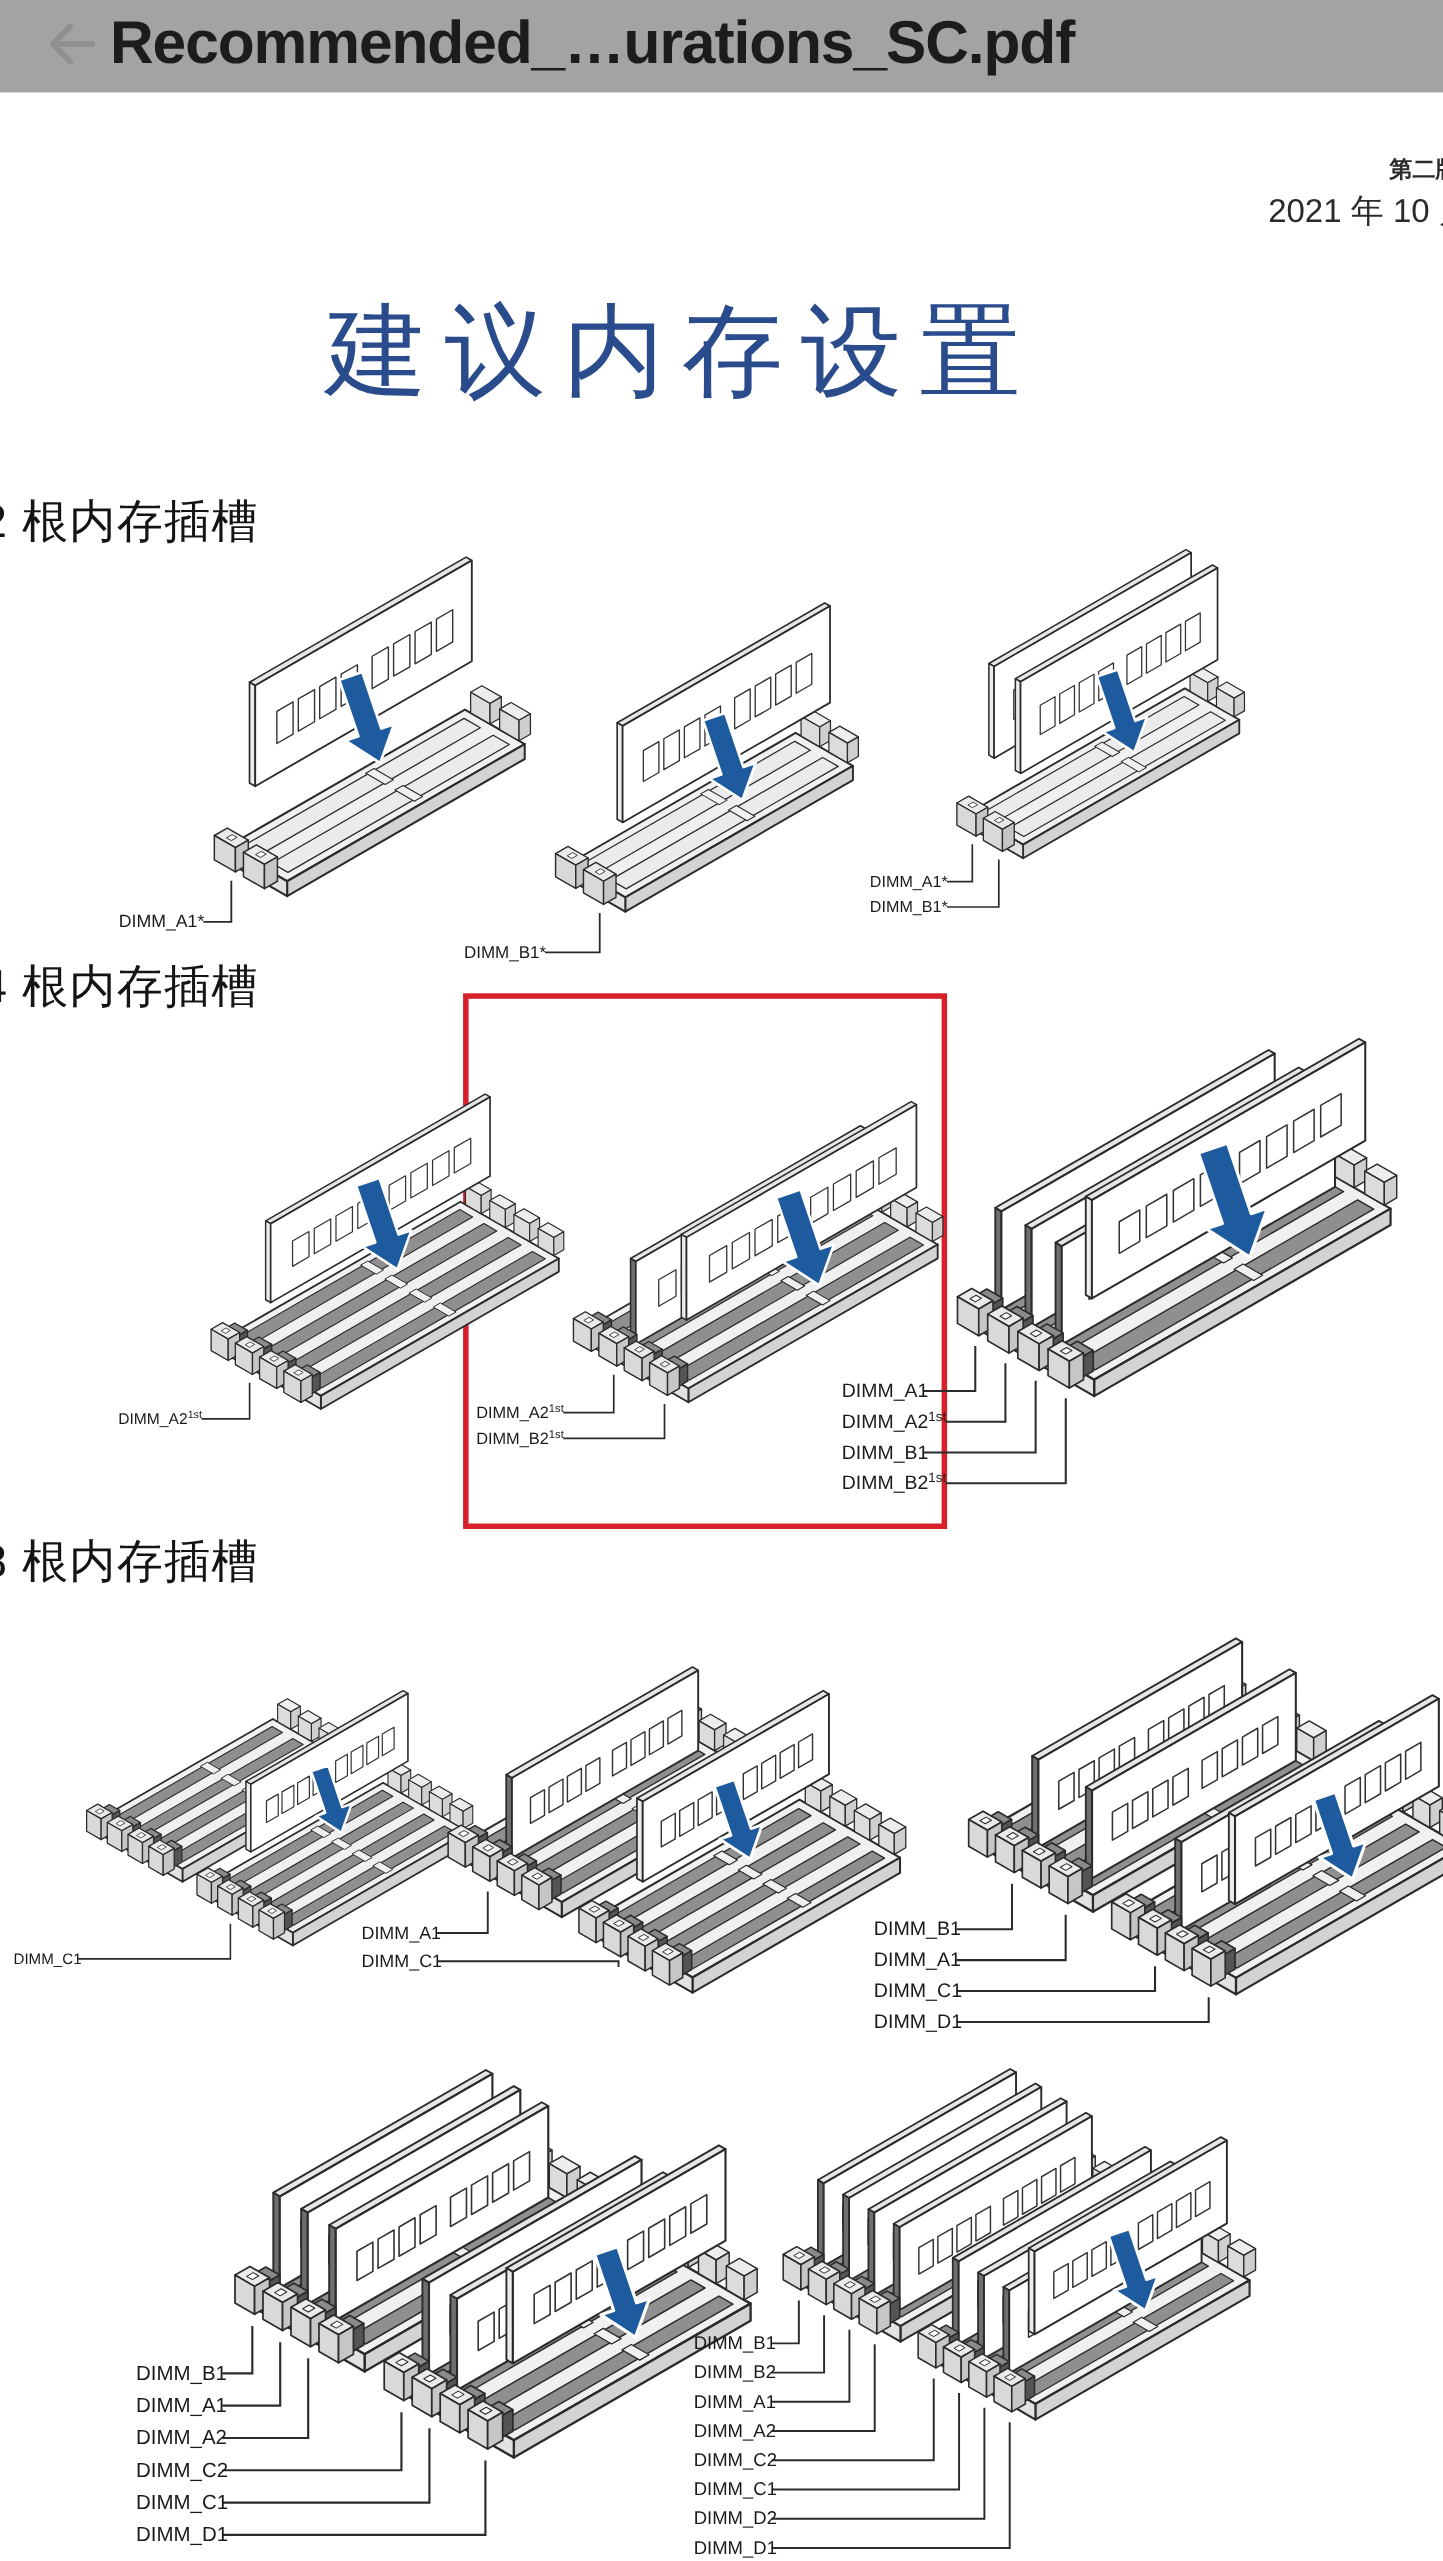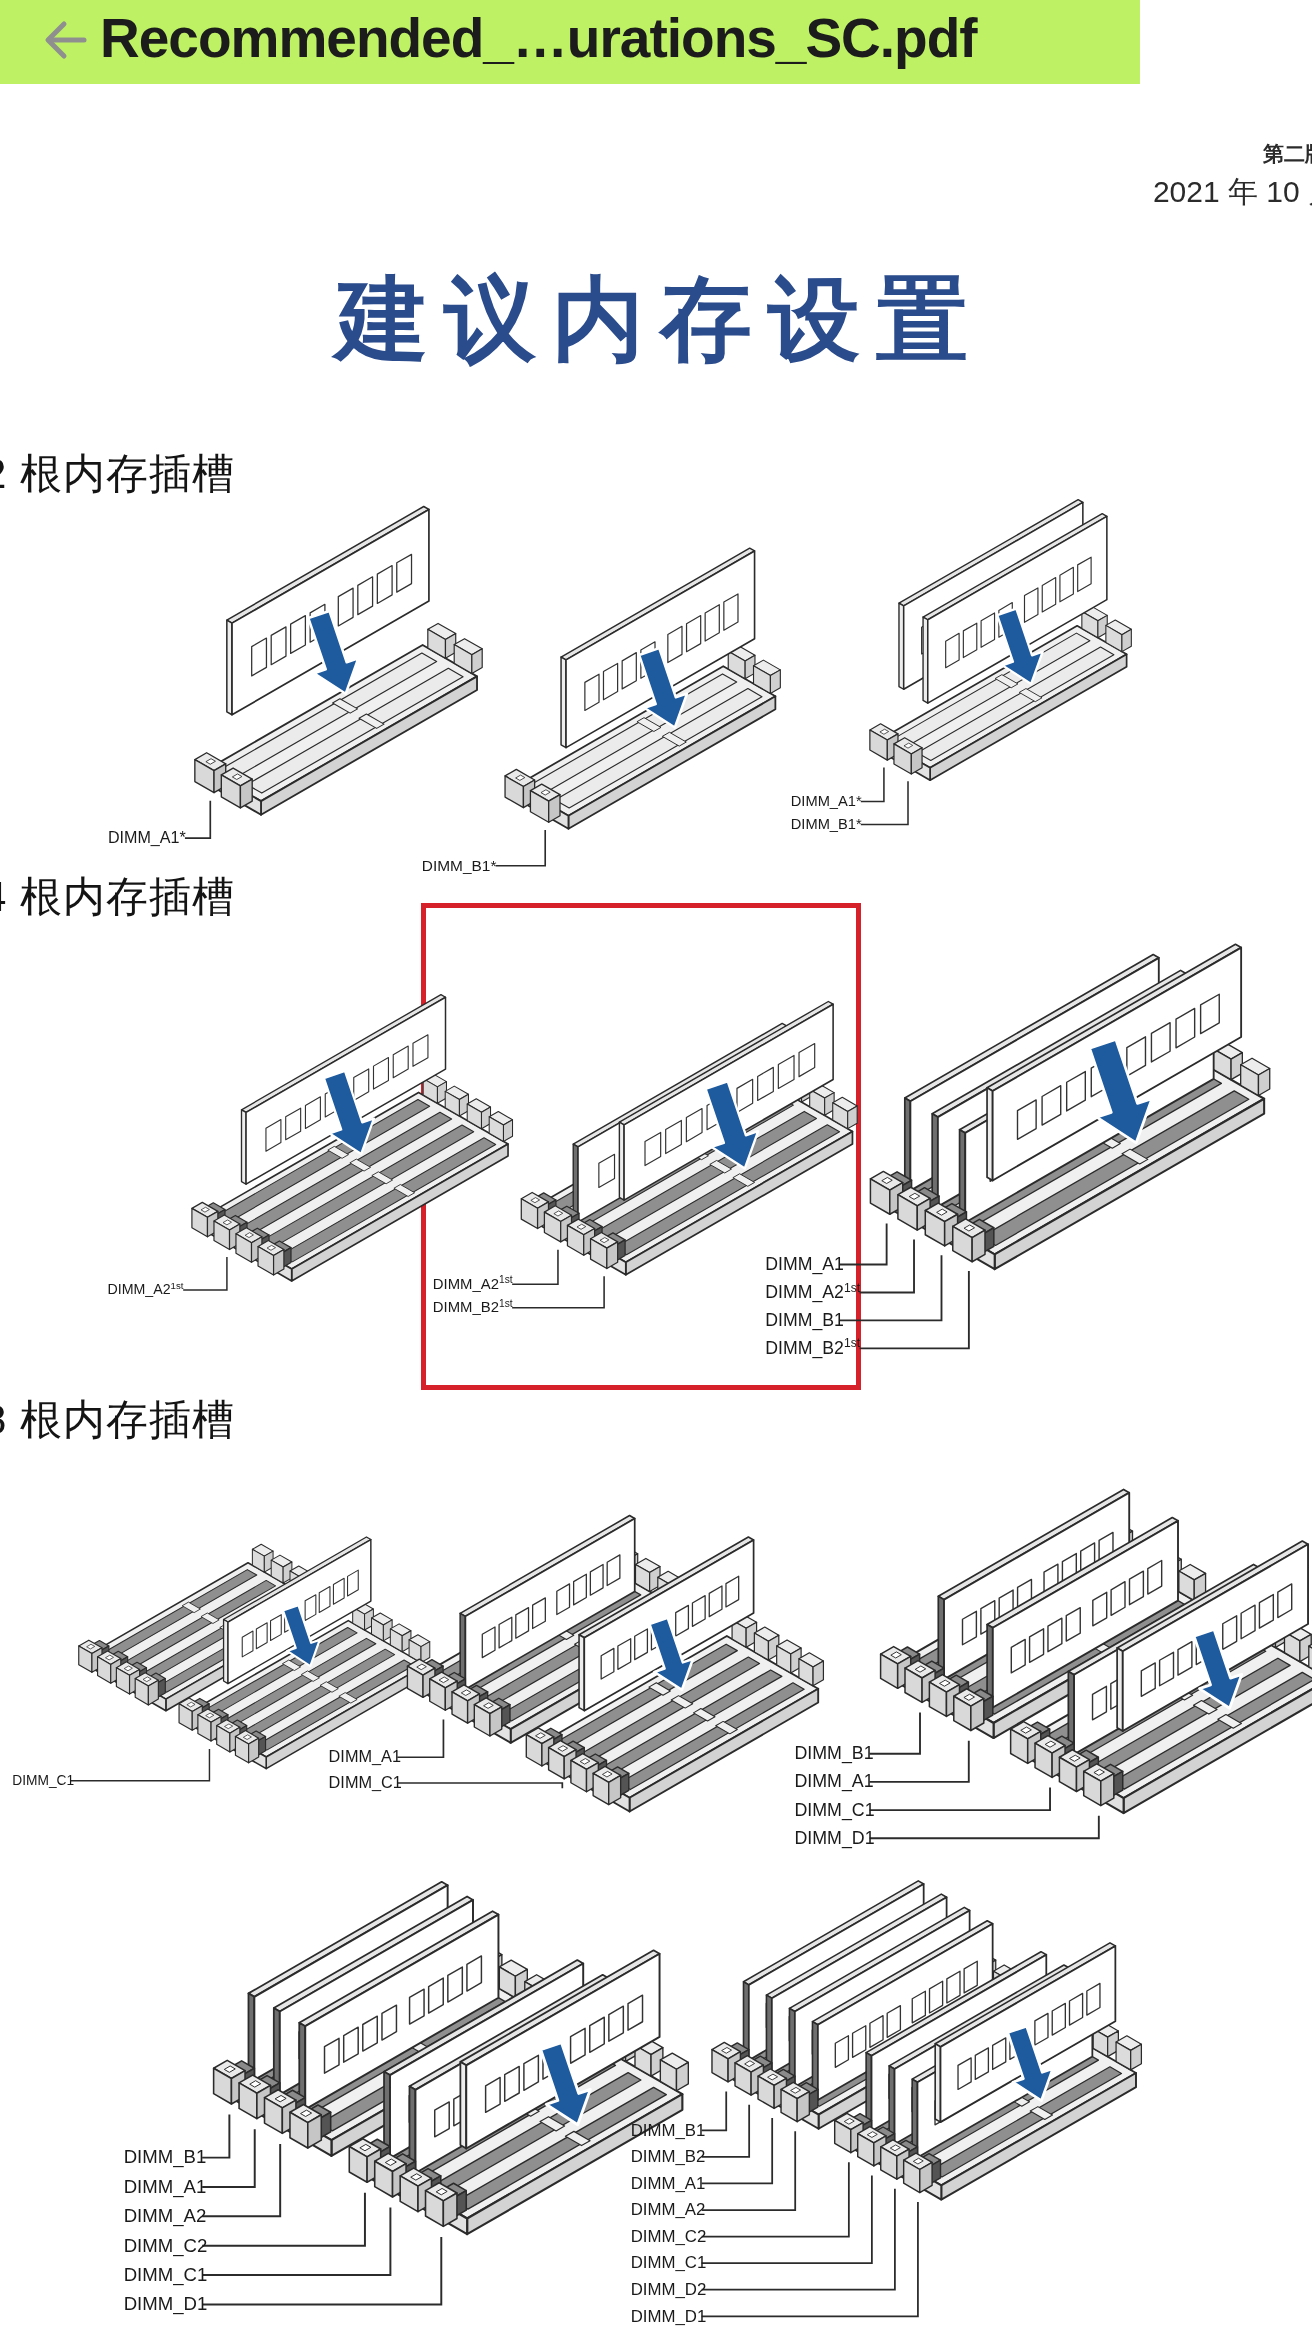--- a/index.html
+++ b/index.html
@@ -1,28 +1,28 @@
 <!DOCTYPE html>
 <html><head>
 <meta charset="utf-8">
 <style>
   html,body{margin:0;padding:0;background:#ffffff;}
   #page{position:relative;width:1312px;height:2328px;background:#ffffff;overflow:hidden;
         font-family:"Liberation Sans", sans-serif;}
   
-  #appbar{position:absolute;left:0;top:0;width:1140px;height:84px;background:#bef264;}
+  #appbar{position:absolute;left:0;top:0;width:1312px;height:84px;background:#a3a3a3;}
   #back-btn{position:absolute;left:40px;top:14px;width:52px;height:52px;cursor:pointer;}
   #file-title{position:absolute;left:100px;top:6px;font-size:55px;font-weight:700;
               color:#1c1c1c;letter-spacing:-1px;white-space:nowrap;}
   
   #meta-edition{position:absolute;top:140px;right:-14px;font-size:21px;font-weight:600;color:#2b2b2b;white-space:nowrap;}
   #meta-date{position:absolute;top:172px;right:-26px;font-size:30px;font-weight:400;color:#2b2b2b;white-space:nowrap;}
   
   #doc-title{position:absolute;left:0;top:258px;width:1240px;text-align:center;
-             font-size:92px;font-weight:700;letter-spacing:16px;color:#2a4b8c;padding-left:40px;}
+             font-size:92px;font-weight:400;letter-spacing:16px;color:#2a4b8c;}
   .sec-heading{position:absolute;left:-17px;font-size:42px;font-weight:500;color:#141414;
                letter-spacing:1px;white-space:nowrap;}
   #sec-h0{top:446px;} #sec-h1{top:869px;} #sec-h2{top:1392px;}
   
   #highlight-box{position:absolute;left:421px;top:903px;width:430px;height:477px;
                  border:5px solid #d7212a;z-index:1;}
   .diagram{position:absolute;z-index:2;}
   .diagram svg{width:100%;height:100%;display:block;}
 </style>
 </head>

